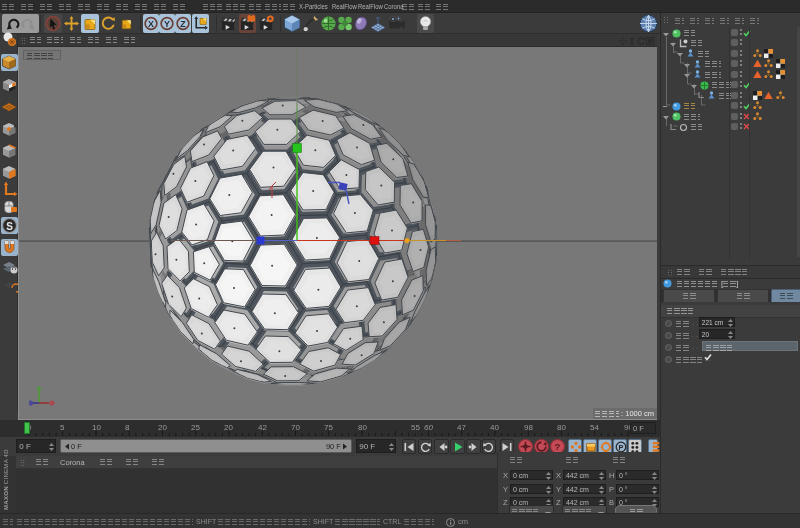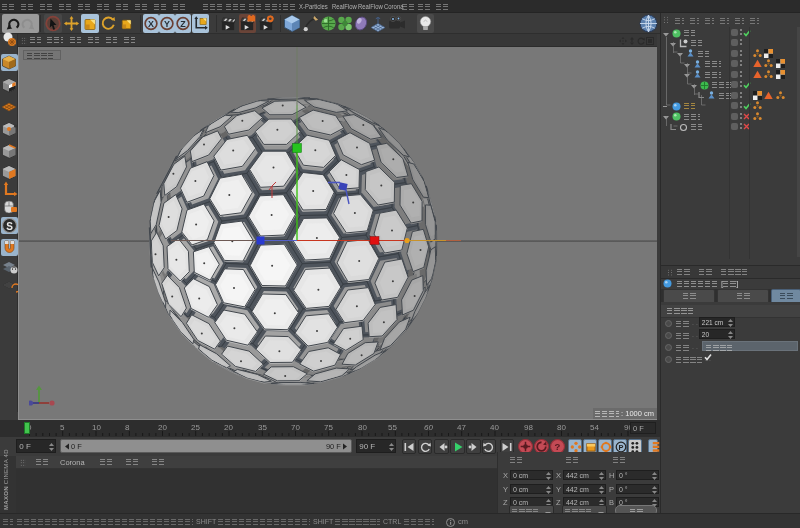--- a/index.html
+++ b/index.html
@@ -847,25 +847,25 @@
 </div>
 
 <div class="abs" style="left:0;top:420px;width:660px;height:17px;background:#2d2d2d;color:#969696;font-size:8px;">
     <div class="abs" style="left:27px;top:3px;color:#9a9a9a;">0</div>
     <div class="abs" style="left:60px;top:3px;color:#9a9a9a;">5</div>
     <div class="abs" style="left:92px;top:3px;color:#9a9a9a;">10</div>
     <div class="abs" style="left:125px;top:3px;color:#9a9a9a;">8</div>
     <div class="abs" style="left:158px;top:3px;color:#9a9a9a;">20</div>
     <div class="abs" style="left:191px;top:3px;color:#9a9a9a;">25</div>
     <div class="abs" style="left:224px;top:3px;color:#9a9a9a;">20</div>
-    <div class="abs" style="left:258px;top:3px;color:#9a9a9a;">35</div>
+    <div class="abs" style="left:258px;top:3px;color:#9a9a9a;">42</div>
     <div class="abs" style="left:291px;top:3px;color:#9a9a9a;">70</div>
     <div class="abs" style="left:324px;top:3px;color:#9a9a9a;">75</div>
     <div class="abs" style="left:358px;top:3px;color:#9a9a9a;">80</div>
-    <div class="abs" style="left:388px;top:3px;color:#9a9a9a;">55</div>
+    <div class="abs" style="left:411px;top:3px;color:#9a9a9a;">55</div>
     <div class="abs" style="left:424px;top:3px;color:#9a9a9a;font-style:italic;">60</div>
     <div class="abs" style="left:457px;top:3px;color:#9a9a9a;">47</div>
     <div class="abs" style="left:490px;top:3px;color:#9a9a9a;">40</div>
     <div class="abs" style="left:524px;top:3px;color:#9a9a9a;">98</div>
     <div class="abs" style="left:557px;top:3px;color:#9a9a9a;">80</div>
     <div class="abs" style="left:590px;top:3px;color:#9a9a9a;">54</div>
     <div class="abs" style="left:624px;top:3px;color:#9a9a9a;">90</div>
     <svg class="abs" style="left:0;top:0" width="660" height="17">
       <rect x="29.0" y="11" width="1" height="5" fill="#191919"></rect>
       <rect x="35.6" y="13" width="1" height="3" fill="#191919"></rect>

